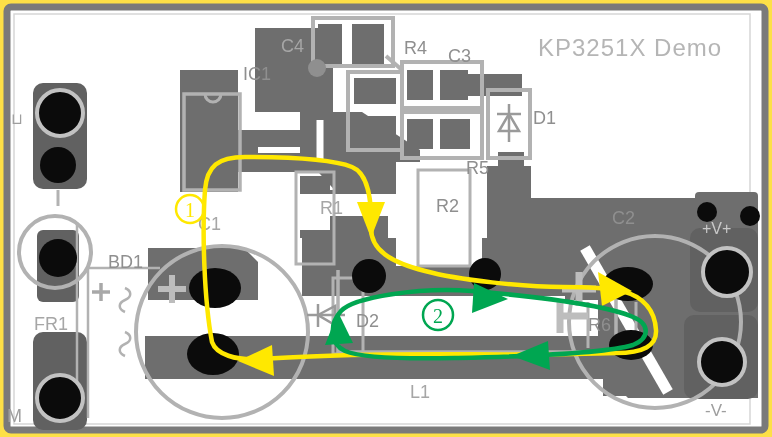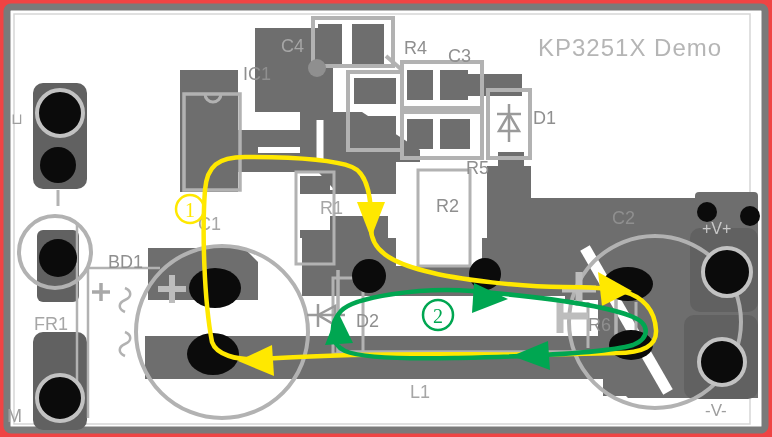--- a/index.html
+++ b/index.html
@@ -1,16 +1,16 @@
 <!DOCTYPE html>
 <html><head>
 <meta charset="utf-8">
 <style>
   html,body{margin:0;padding:0;background:#ffffff;}
-  .stage{position:relative;width:772px;height:437px;background:#ef4444;overflow:hidden;
+  .stage{position:relative;width:772px;height:437px;background:#fde047;overflow:hidden;
          font-family:"Liberation Sans","DejaVu Sans",sans-serif;}
   svg{display:block;}
   text{font-family:"Liberation Sans","DejaVu Sans",sans-serif;}
   .lbl{fill:#8f8f8f;font-size:18px;}
   .lbl-light{fill:#a6a6a6;font-size:18px;}
   .title{fill:#b5b5b5;font-size:24px;letter-spacing:1px;}
   .mark{fill:#9e9e9e;font-size:15px;}
   .silk{stroke:#b2b2b2;fill:none;}
   .copper{fill:#6e6e6e;}
   .block{fill:#616161;}

